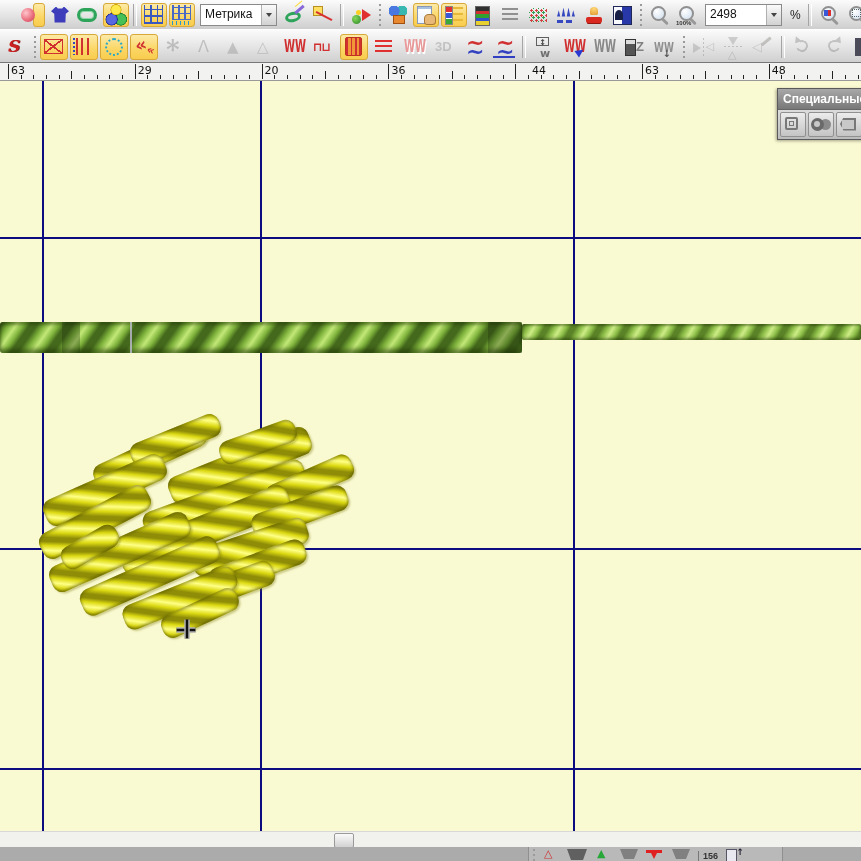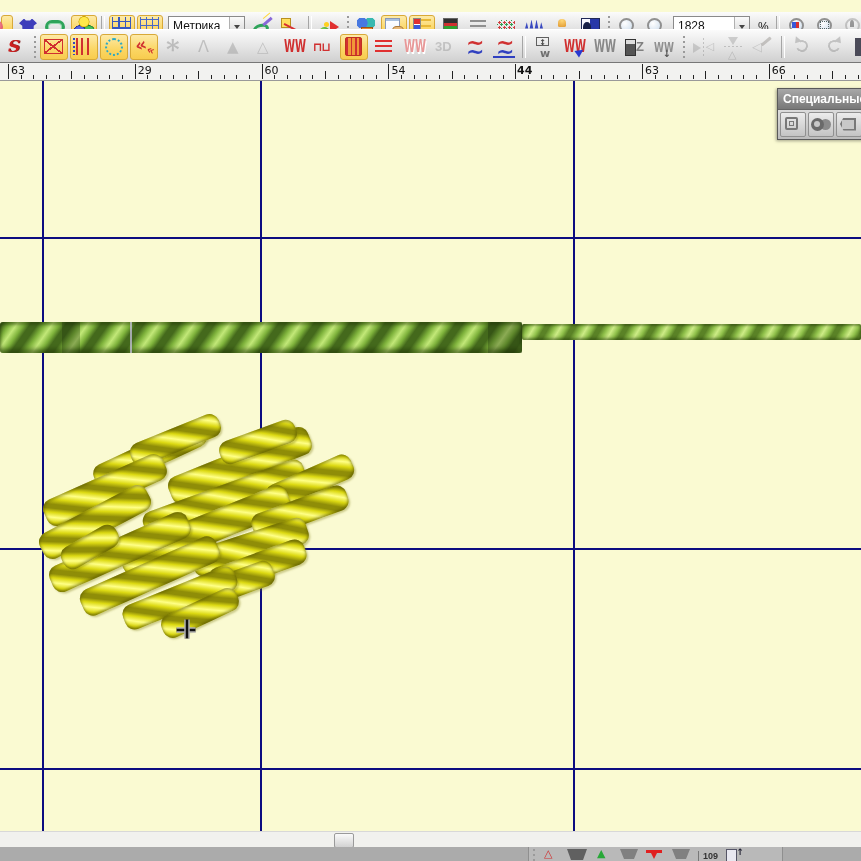--- a/index.html
+++ b/index.html
@@ -1,21 +1,21 @@
 <!DOCTYPE html>
 <html><head>
 <meta charset="utf-8">
 <style>
   html,body{margin:0;padding:0;background:#888;}
   #screen{position:relative;width:861px;height:861px;overflow:hidden;background:#fafad2;
           font-family:"Liberation Sans",sans-serif;-webkit-font-smoothing:antialiased;}
   
   .tbar{position:absolute;left:0;right:0;display:flex;align-items:center;
         background:linear-gradient(#fbfbfb,#e3e3e3 55%,#cecece);border-bottom:1px solid #9d9d9d;}
-  #tb1{top:12px;height:29px;}
+  #tb1{top:0;height:29px;padding-left:32px;}
   #tb2{top:29px;height:33px;border-top:1px solid #fff;}
   .tbtn{flex:0 0 auto;width:26px;height:24px;margin:0 1px;padding:0;border:1px solid transparent;
         border-radius:3px;background:transparent;display:flex;align-items:center;justify-content:center;cursor:default;}
   #tb2 .tbtn{width:28px;height:26px;justify-content:center;}
   .tbtn.hl{background:linear-gradient(#fdeaa8,#fbd664 60%,#f8cc4e);border-color:#d8a938;}
   .tbtn.dis .ic{opacity:.45;filter:grayscale(.9);}
   .vsep{flex:0 0 auto;width:2px;height:22px;margin:0 3px;border-left:1px solid #a5a5a5;border-right:1px solid #fff;}
   .vsepd{flex:0 0 auto;width:3px;height:22px;margin:0 3px;
          background:repeating-linear-gradient(180deg,#9a9a9a 0 2px,transparent 2px 5px);background-size:2px 100%;background-repeat:no-repeat;background-position:center;}
   .tlabel{flex:0 0 auto;font:12px "Liberation Sans",sans-serif;color:#222;margin:0 4px;}
@@ -282,21 +282,21 @@
       <div class="vsepd"></div>
       <button class="tbtn">
         <span class="ic k-zoom"></span>
       </button>
       <button class="tbtn">
         <span class="ic k-zoom100">
           <span class="g">100%</span>
         </span>
       </button>
       <div class="combo tinput">
-        <span class="cval">1828</span>
+        <span class="cval">2498</span>
         <span class="cbtn">
           <i class="carr"></i>
         </span>
       </div>
       <span class="tlabel">%</span>
       <div class="vsep"></div>
       <button class="tbtn">
         <span class="ic k-zoomcol">
           <span class="g"></span>
         </span>
@@ -421,43 +421,43 @@
       <div class="tick minor" style="left: 147.48px;"></div>
       <div class="tick minor" style="left: 160.16px;"></div>
       <div class="tick minor" style="left: 172.84px;"></div>
       <div class="tick minor" style="left: 185.52px;"></div>
       <div class="tick mid" style="left: 198.2px;"></div>
       <div class="tick minor" style="left: 210.88px;"></div>
       <div class="tick minor" style="left: 223.56px;"></div>
       <div class="tick minor" style="left: 236.24px;"></div>
       <div class="tick minor" style="left: 248.92px;"></div>
       <div class="tick major" style="left: 261.6px;"></div>
-      <span class="rlabel" style="left: 264.6px;">60</span>
+      <span class="rlabel" style="left: 264.6px;">20</span>
       <div class="tick minor" style="left: 274.28px;"></div>
       <div class="tick minor" style="left: 286.96px;"></div>
       <div class="tick minor" style="left: 299.64px;"></div>
       <div class="tick minor" style="left: 312.32px;"></div>
       <div class="tick mid" style="left: 325px;"></div>
       <div class="tick minor" style="left: 337.68px;"></div>
       <div class="tick minor" style="left: 350.36px;"></div>
       <div class="tick minor" style="left: 363.04px;"></div>
       <div class="tick minor" style="left: 375.72px;"></div>
       <div class="tick major" style="left: 388.4px;"></div>
-      <span class="rlabel" style="left: 391.4px;">54</span>
+      <span class="rlabel" style="left: 391.4px;">36</span>
       <div class="tick minor" style="left: 401.08px;"></div>
       <div class="tick minor" style="left: 413.76px;"></div>
       <div class="tick minor" style="left: 426.44px;"></div>
       <div class="tick minor" style="left: 439.12px;"></div>
       <div class="tick mid" style="left: 451.8px;"></div>
       <div class="tick minor" style="left: 464.48px;"></div>
       <div class="tick minor" style="left: 477.16px;"></div>
       <div class="tick minor" style="left: 489.84px;"></div>
       <div class="tick minor" style="left: 502.52px;"></div>
       <div class="tick major" style="left: 515.2px;"></div>
-      <span class="rlabel" style="left: 517px; font-weight: bold;">44</span>
+      <span class="rlabel" style="left: 532px;">44</span>
       <div class="tick minor" style="left: 527.88px;"></div>
       <div class="tick minor" style="left: 540.56px;"></div>
       <div class="tick minor" style="left: 553.24px;"></div>
       <div class="tick minor" style="left: 565.92px;"></div>
       <div class="tick mid" style="left: 578.6px;"></div>
       <div class="tick minor" style="left: 591.28px;"></div>
       <div class="tick minor" style="left: 603.96px;"></div>
       <div class="tick minor" style="left: 616.64px;"></div>
       <div class="tick minor" style="left: 629.32px;"></div>
       <div class="tick major" style="left: 642px;"></div>
@@ -465,21 +465,21 @@
       <div class="tick minor" style="left: 654.68px;"></div>
       <div class="tick minor" style="left: 667.36px;"></div>
       <div class="tick minor" style="left: 680.04px;"></div>
       <div class="tick minor" style="left: 692.72px;"></div>
       <div class="tick mid" style="left: 705.4px;"></div>
       <div class="tick minor" style="left: 718.08px;"></div>
       <div class="tick minor" style="left: 730.76px;"></div>
       <div class="tick minor" style="left: 743.44px;"></div>
       <div class="tick minor" style="left: 756.12px;"></div>
       <div class="tick major" style="left: 768.8px;"></div>
-      <span class="rlabel" style="left: 771.8px;">66</span>
+      <span class="rlabel" style="left: 771.8px;">48</span>
       <div class="tick minor" style="left: 781.48px;"></div>
       <div class="tick minor" style="left: 794.16px;"></div>
       <div class="tick minor" style="left: 806.84px;"></div>
       <div class="tick minor" style="left: 819.52px;"></div>
       <div class="tick mid" style="left: 832.2px;"></div>
       <div class="tick minor" style="left: 844.88px;"></div>
       <div class="tick minor" style="left: 857.56px;"></div>
     </div>
 
   <div id="canvas">
@@ -552,19 +552,19 @@
         </button>
         <button class="tbtn">
           <span class="ic k-strapz2"></span>
         </button>
         <button class="tbtn">
           <span class="ic k-stred"></span>
         </button>
         <button class="tbtn">
           <span class="ic k-strapz2"></span>
         </button>
-        <span class="tlabel">109</span>
+        <span class="tlabel">156</span>
         <button class="tbtn">
           <span class="ic k-stpage"></span>
         </button>
       </div>
   </div>
 </div>
 
 </body></html>

